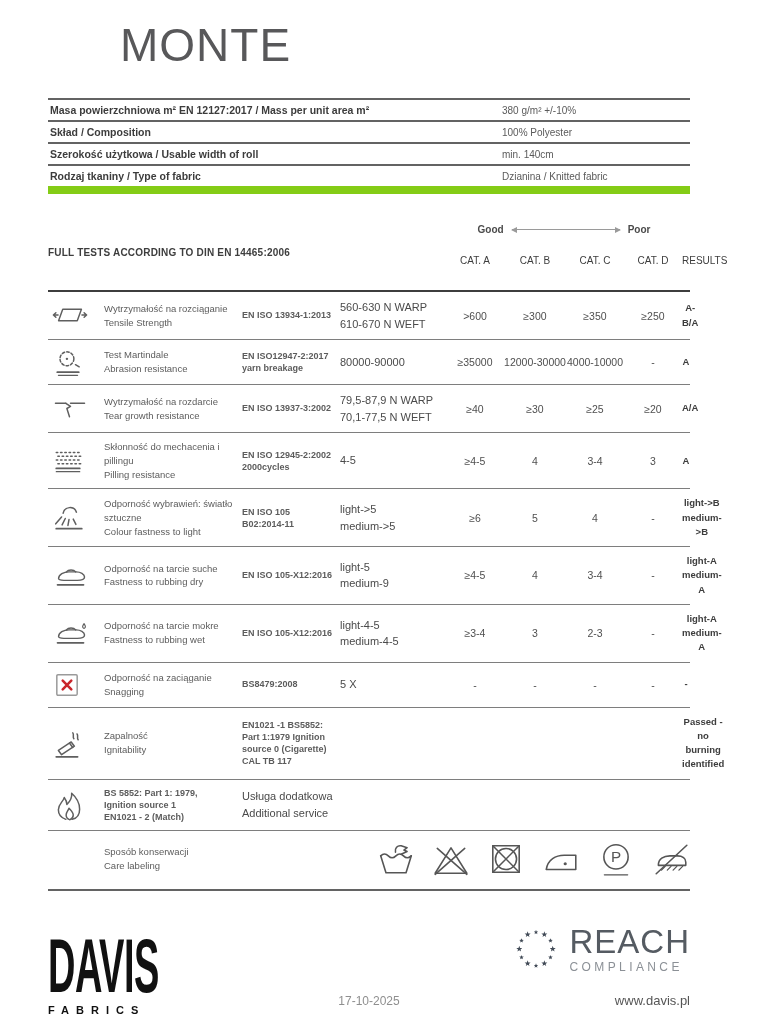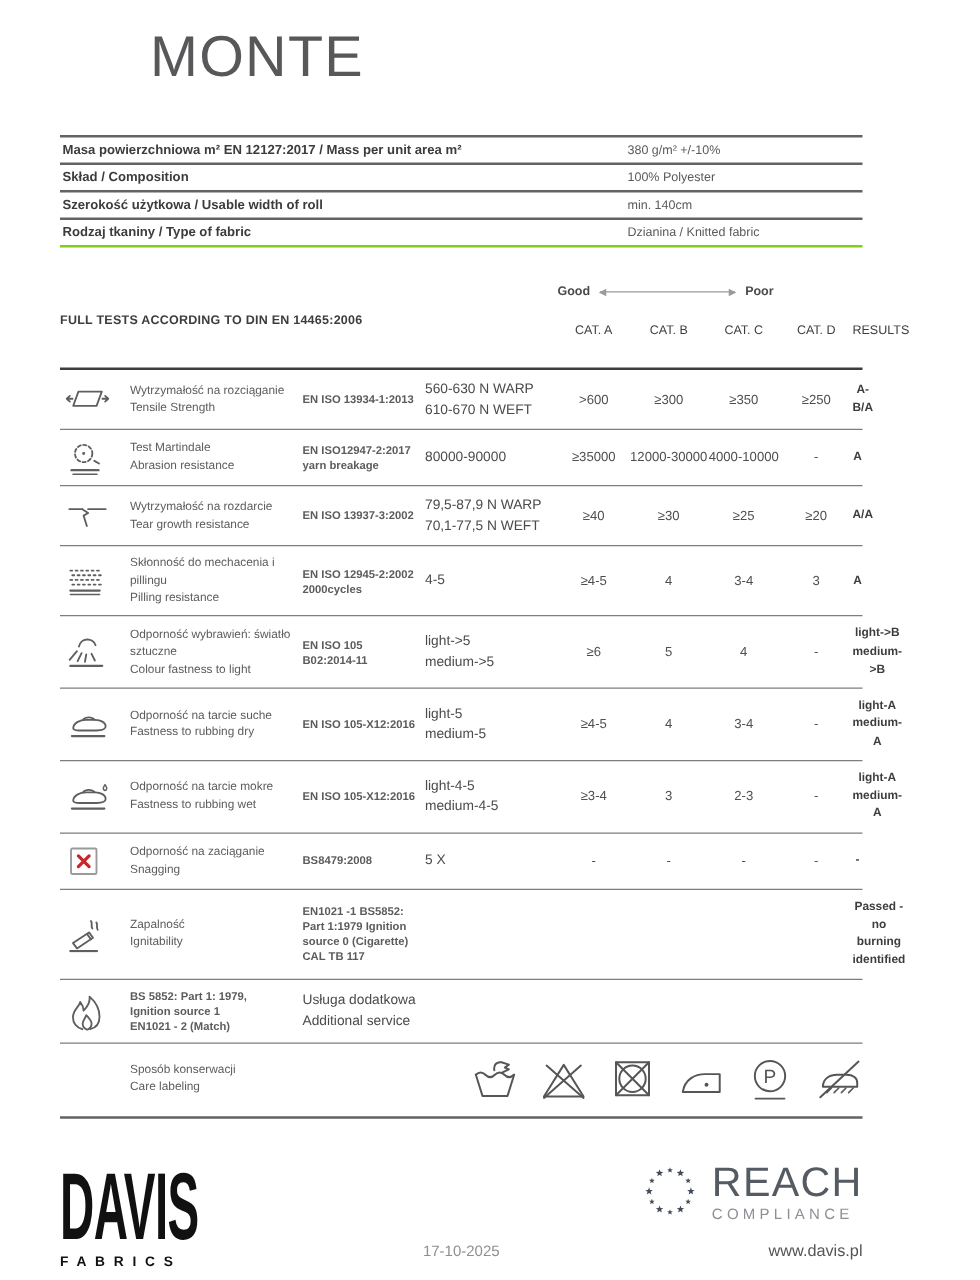--- a/index.html
+++ b/index.html
@@ -5,30 +5,30 @@
   * { margin:0; padding:0; box-sizing:border-box; }
   html,body { background:#fff; }
   body { font-family:"Liberation Sans", sans-serif; color:#555; }
   .page { position:relative; width:728px; height:1024px; background:#fff; overflow:hidden;border-radius:19px; }
   .content { position:absolute; left:48px; right:38px; top:0; }
 
   
   .title { margin:18px 0 0 72px; font-size:46px; font-weight:400; letter-spacing:1px; color:#58585a; }
 
   
-  .spec-table { margin-top:36px; border-bottom:2px solid #84cc16; }
+  .spec-table { margin-top:26px; border-bottom:8px solid #84cc16; }
   .spec-row { display:flex; align-items:center; border-top:2px solid #636363; padding:4px 2px; min-height:21px; }
   .spec-label { flex:1; font-size:10.5px; font-weight:700; color:#3c3c3c; }
   .spec-value { width:186px; font-size:10px; color:#5a5a5a; }
 
   
   .tests { margin-top:30px; }
   .tgrid { display:grid; grid-template-columns:56px 138px 98px 106px 58px 62px 58px 58px 1fr; align-items:center; }
   .scale-row { margin-bottom:4px; }
-  .scale-wrap { grid-column:5 / 9; display:flex; align-items:center; gap:8px; }
+  .scale-wrap { grid-column:5 / 9; display:flex; align-items:center; justify-content:center; gap:8px; }
   .scale-label { font-size:10px; font-weight:700; color:#4a4a4a; }
   .scale-arrow { position:relative; width:108px; height:1px; background:#9a9a9a; }
   .scale-arrow::before, .scale-arrow::after { content:""; position:absolute; top:-2.5px; border-top:3px solid transparent; border-bottom:3px solid transparent; }
   .scale-arrow::before { left:-1px; border-right:6px solid #9a9a9a; }
   .scale-arrow::after { right:-1px; border-left:6px solid #9a9a9a; }
   .thead { padding-bottom:24px; border-bottom:2.5px solid #3d3d3d; }
   .thead-title { grid-column:1 / 5; font-size:10px; font-weight:700; color:#3d3d3d; letter-spacing:0.2px; }
   .thead-col { font-size:10px; font-weight:400; color:#3d3d3d; text-align:center;margin-top:16px; }
 
   .trow { border-bottom:1.8px solid #7e7e7e; padding:7px 0; }
@@ -234,21 +234,21 @@
                   <path d="M5 22 H30" stroke-width="1.7"></path>
                 </g>
               </svg>
             </div>
             <div class="c-name">
               <div>Odporność na tarcie suche</div>
               <div>Fastness to rubbing dry</div>
             </div>
             <div class="c-std">EN ISO 105-X12:2016</div>
             <div class="c-val">light-5
-medium-5</div>
+medium-9</div>
             <div class="c-cat">≥4-5</div>
             <div class="c-cat">4</div>
             <div class="c-cat">3-4</div>
             <div class="c-cat">-</div>
             <div class="c-res">light-A
 medium-A</div>
           </div>
           <div class="tgrid trow">
             <div class="c-icon">
               <svg width="36" height="27" viewBox="0 0 34 26">

